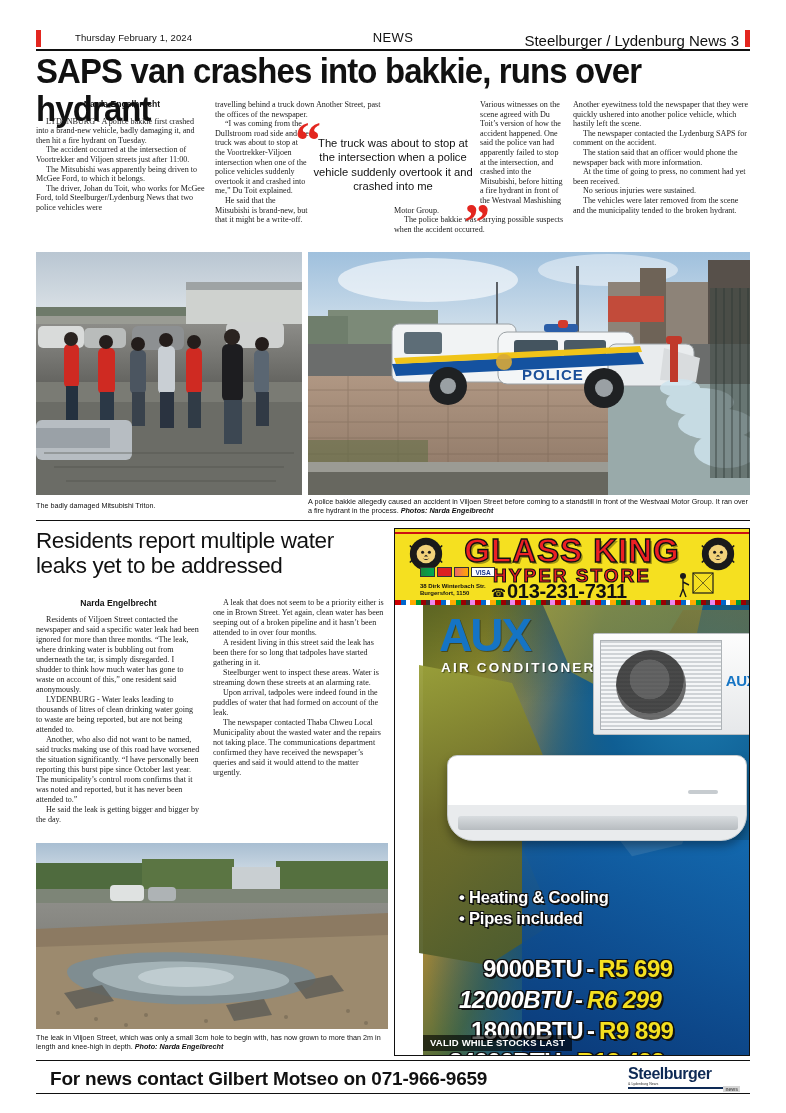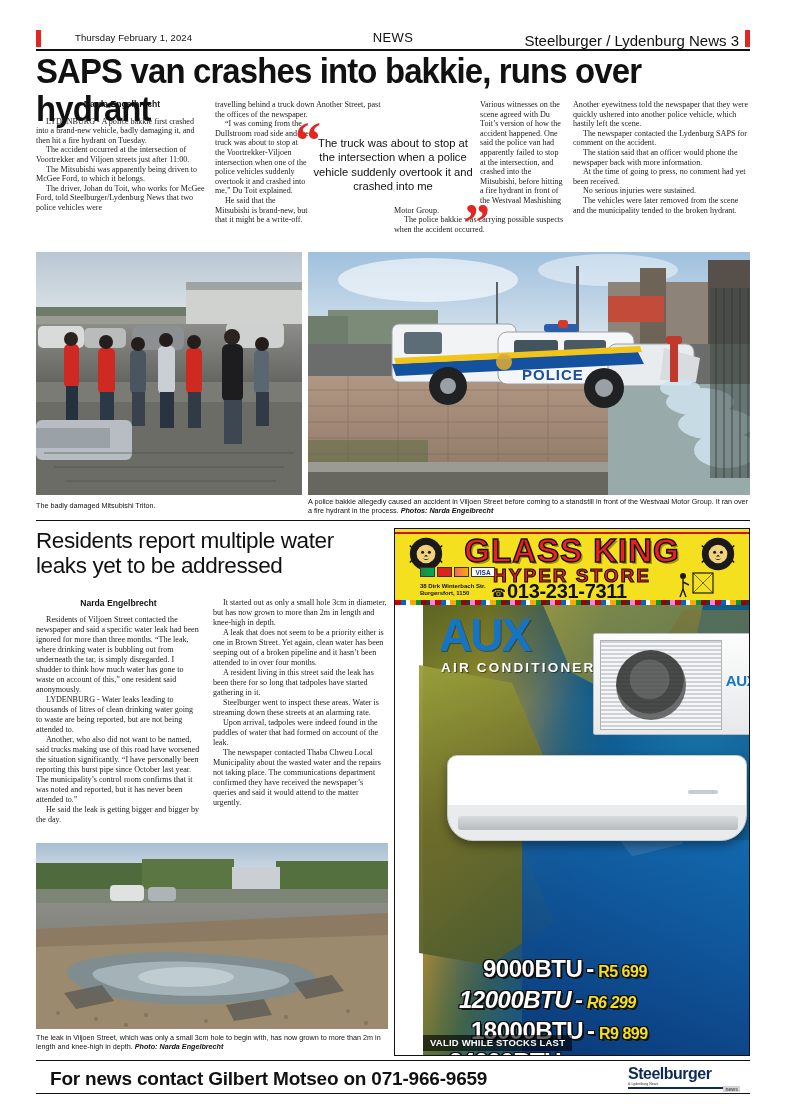--- a/index.html
+++ b/index.html
@@ -303,21 +303,21 @@
     font-size: 24px; color: #ffffff; letter-spacing: -0.5px;
     text-shadow: 2px 2px 0 #111, -1.2px -1.2px 0 #111, 1.2px -1.2px 0 #111, -1.2px 1.2px 0 #111;
   }
   .price-row .dash {
     font-family: "Liberation Sans", sans-serif; font-weight: bold;
     font-size: 24px; color: #ffffff; margin: 0 4px;
     text-shadow: 2px 2px 0 #111, -1.2px -1.2px 0 #111, 1.2px -1.2px 0 #111, -1.2px 1.2px 0 #111;
   }
   .price-row .amt {
     font-family: "Liberation Sans", sans-serif; font-weight: bold;
-    font-size: 16px; color: #f5e020; letter-spacing: -0.5px;
+    font-size: 24px; color: #f5e020; letter-spacing: -0.5px;
     text-shadow: 2px 2px 0 #111, -1.2px -1.2px 0 #111, 1.2px -1.2px 0 #111, -1.2px 1.2px 0 #111;
   }
   .price-row.r1 { padding-left: 42px; }
   .price-row.r2 { padding-left: 18px; font-style: italic; }
   .price-row.r3 { padding-left: 30px; }
   .price-row.r4 { padding-left: 8px; }
 
   .valid-strip {
     position: absolute; left: 0; bottom: 6px;
     background: rgba(0,0,0,.62); padding: 2px 7px 3px 7px;
@@ -578,21 +578,20 @@
 
   <div class="a2-cols">
     <div class="col d1">
       <div class="byline">Narda Engelbrecht</div>
       <p>Residents of Viljoen Street contacted the newspaper and said a specific water leak had been ignored for more than three months. “The leak, where drinking water is bubbling out from underneath the tar, is simply disregarded. I shudder to think how much water has gone to waste on account of this,” one resident said anonymously.</p>
       <p>LYDENBURG - Water leaks leading to thousands of litres of clean drinking water going to waste are being reported, but are not being attended to.</p>
       <p>Another, who also did not want to be named, said trucks making use of this road have worsened the situation significantly. “I have personally been reporting this burst pipe since October last year. The municipality’s control room confirms that it was noted and reported, but it has never been attended to.”</p>
       <p>He said the leak is getting bigger and bigger by the day.</p>
     </div>
     <div class="col d2">
-      <p>It started out as only a small hole 3cm in diameter, but has now grown to more than 2m in length and knee-high in depth.</p>
       <p>A leak that does not seem to be a priority either is one in Brown Street. Yet again, clean water has been seeping out of a broken pipeline and it hasn’t been attended to in over four months.</p>
       <p>A resident living in this street said the leak has been there for so long that tadpoles have started gathering in it.</p>
       <p>Steelburger went to inspect these areas. Water is streaming down these streets at an alarming rate.</p>
       <p>Upon arrival, tadpoles were indeed found in the puddles of water that had formed on account of the leak.</p>
       <p>The newspaper contacted Thaba Chweu Local Municipality about the wasted water and the repairs not taking place. The communications department confirmed they have received the newspaper’s queries and said it would attend to the matter urgently.</p>
     </div>
   </div>
 
   <div class="photo ph3">
     <svg class="img-svg" viewBox="0 0 352 186" preserveAspectRatio="none">
@@ -730,20 +729,24 @@
         <div class="ou-grill"></div>
         <div class="ou-fan"></div>
         <div class="ou-brand">AUX</div>
       </div>
 
       <div class="indoor-unit">
         <div class="iu-led"></div>
         <div class="iu-vent"></div>
       </div>
 
+      <div class="ad-bullets">
+        <div>• Heating &amp; Cooling</div>
+        <div>• Pipes included</div>
+      </div>
 
       <div class="price-list">
         <div class="price-row r1">
           <span class="btu">9000BTU</span>
           <span class="dash">-</span>
           <span class="amt">R5 699</span>
         </div>
         <div class="price-row r2">
           <span class="btu">12000BTU</span>
           <span class="dash">-</span>

